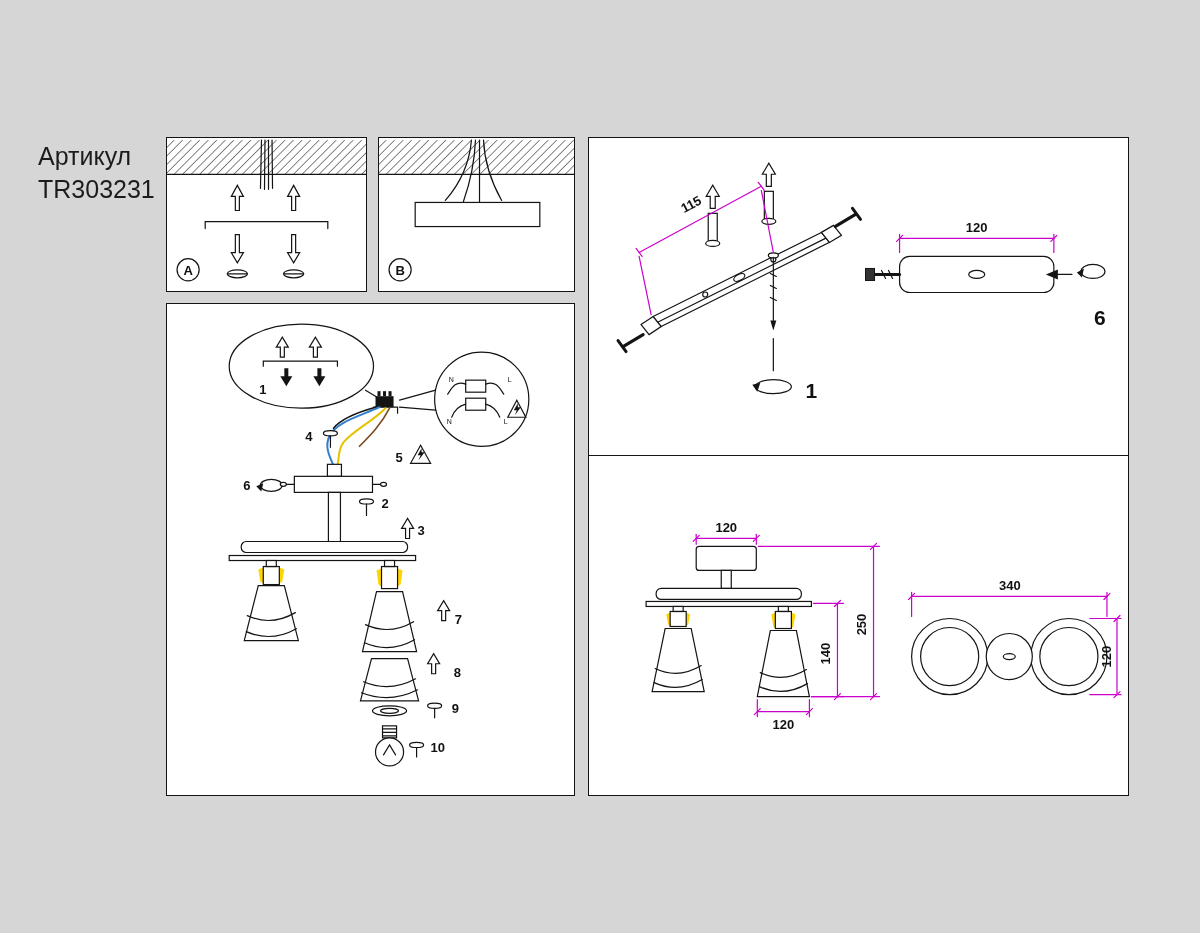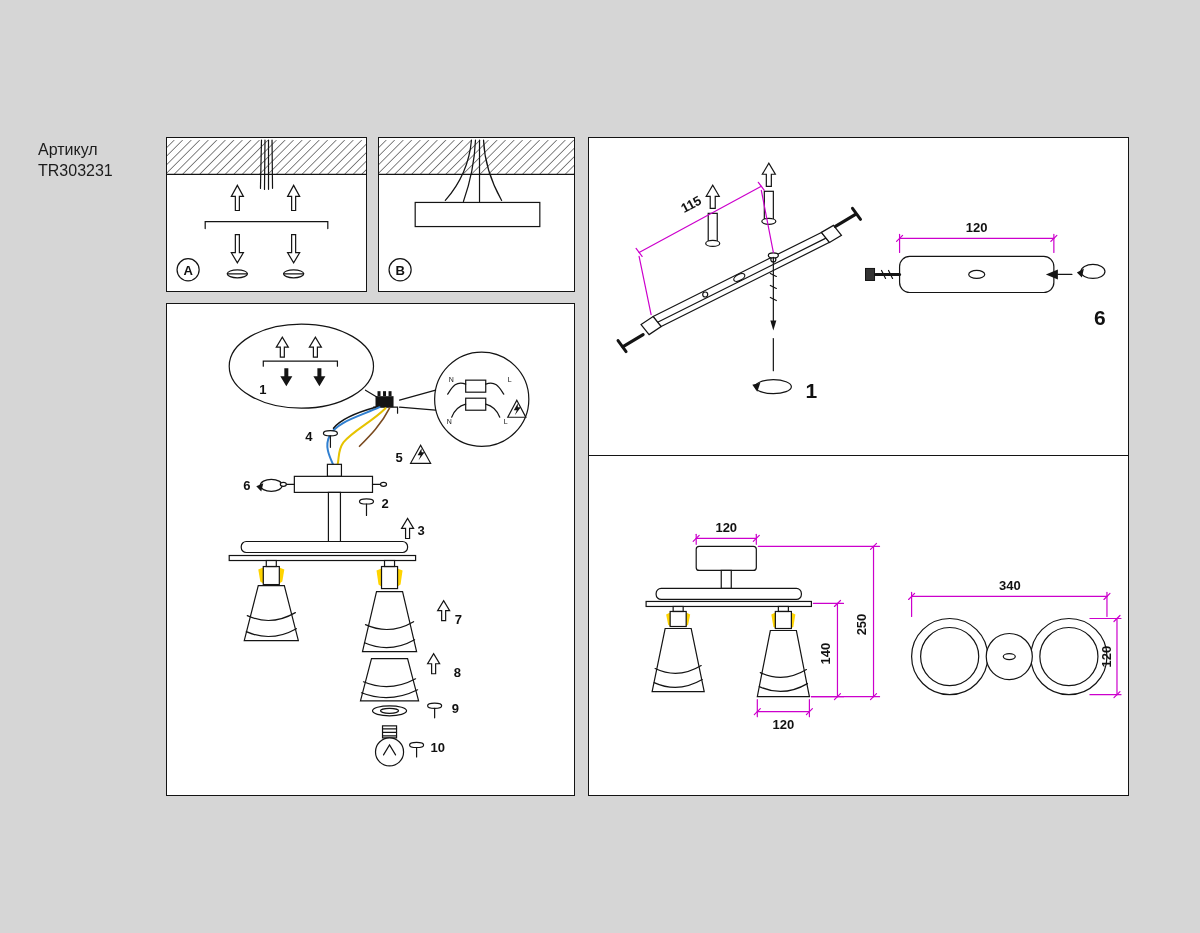--- a/index.html
+++ b/index.html
@@ -1,20 +1,20 @@
 <!DOCTYPE html>
 <html><head>
 <meta charset="utf-8">
 <style>
   html,body{margin:0;padding:0}
   body{width:1200px;height:933px;background:#d6d6d6;position:relative;
        font-family:"Liberation Sans",sans-serif;color:#111;overflow:hidden}
   .panel{position:absolute;background:#fff;border:1.5px solid #141414;box-sizing:border-box}
   .panel svg{display:block;width:100%;height:100%}
-  #article{position:absolute;left:38px;top:140px;font-size:16px;line-height:1.3;color:#1c1c1c}
+  #article{position:absolute;left:38px;top:140px;font-size:25px;line-height:1.3;color:#1c1c1c}
   #panel-a{left:166px;top:137px;width:201px;height:155px}
   #panel-b{left:378px;top:137px;width:197px;height:155px}
   #panel-main{left:166px;top:303px;width:409px;height:493px}
   #panel-tr{left:588px;top:137px;width:541px;height:320px}
   #panel-br{left:588px;top:455px;width:541px;height:341px}
   svg{fill:none;stroke-linecap:round}
   .ln{stroke:#141414;stroke-width:1.2;fill:none}
   .lnf{stroke:#141414;stroke-width:1.2;fill:#fff}
   .blk{fill:#141414;stroke:none}
   .mg{stroke:#cc00cc;stroke-width:1.2;fill:none}

